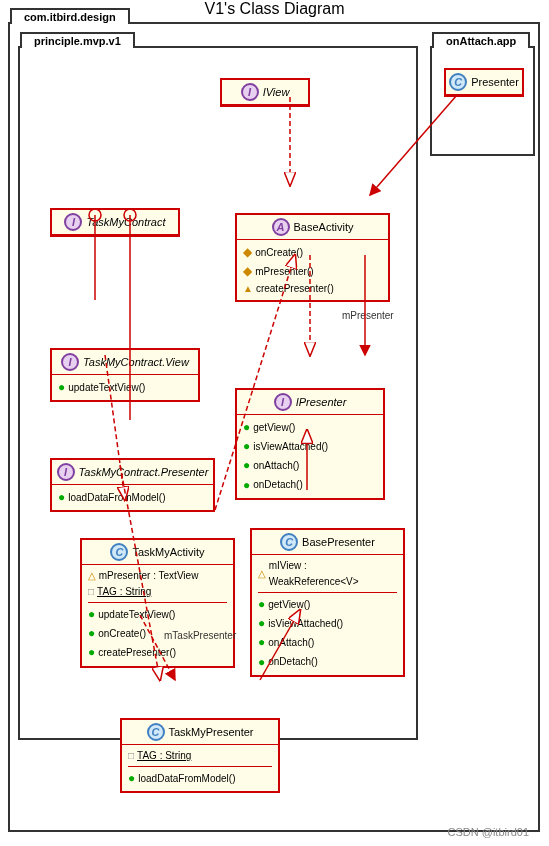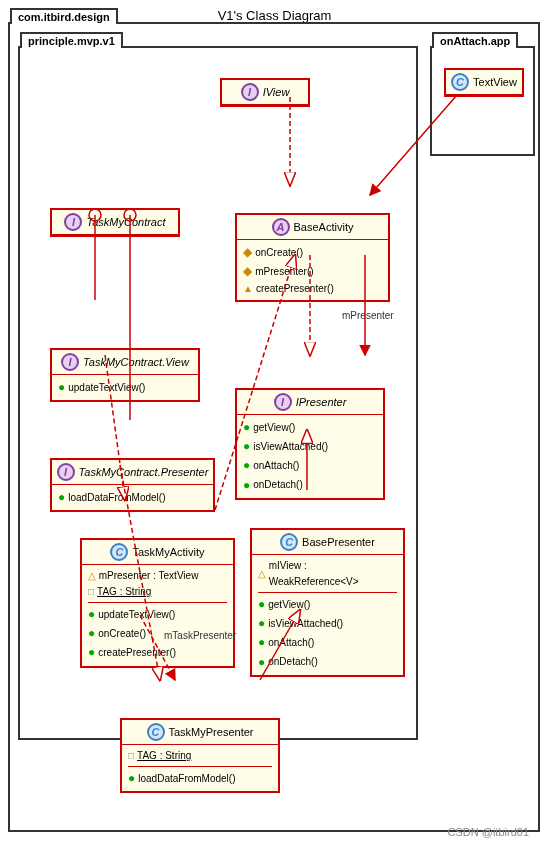--- a/index.html
+++ b/index.html
@@ -7,37 +7,37 @@
       width: 549px;
       height: 846px;
       background: #fff;
       font-family: Arial, sans-serif;
       font-size: 11px;
       position: relative;
       overflow: hidden;
     }
     .page-title {
       text-align: center;
-      font-size: 13px;
-      padding: 8px 0 2px 0;
+      font-size: 16px;
+      padding: 0 0 2px 0;
       font-weight: normal;
     }
     .outer-package {
       position: absolute;
       border: 2px solid #333;
       background: #fff;
     }
     .package-label {
       position: absolute;
       top: -16px;
       left: 0;
       background: #fff;
       border: 2px solid #333;
       border-bottom: none;
-      padding: 1px 6px;
+      padding: 1px 12px;
       font-size: 11px;
       font-weight: bold;
     }
     
     .uml-box {
       position: absolute;
       border: 2px solid #c00;
       background: #fffde7;
       min-width: 80px;
     }
@@ -296,21 +296,21 @@
     </div>
 
   </div>
 
   <div class="outer-package" style="left:420px; top:22px; width:105px; height:110px;">
     <div class="package-label">onAttach.app</div>
 
     <div class="uml-box" style="left:12px; top:20px; width:80px;">
       <div class="uml-header abstract-header">
         <span class="stereotype-badge badge-c">C</span>
-        <span>TextView</span>
+        <span>Presenter</span>
       </div>
     </div>
   </div>
 
 </div>
 
 <div style="position:absolute; left:342px; top:310px; font-size:10px; color:#333;">mPresenter</div>
 
 <div style="position:absolute; left:120px; top:630px; font-size:10px; color:#333;margin-left:44px;">mTaskPresenter</div>
 

